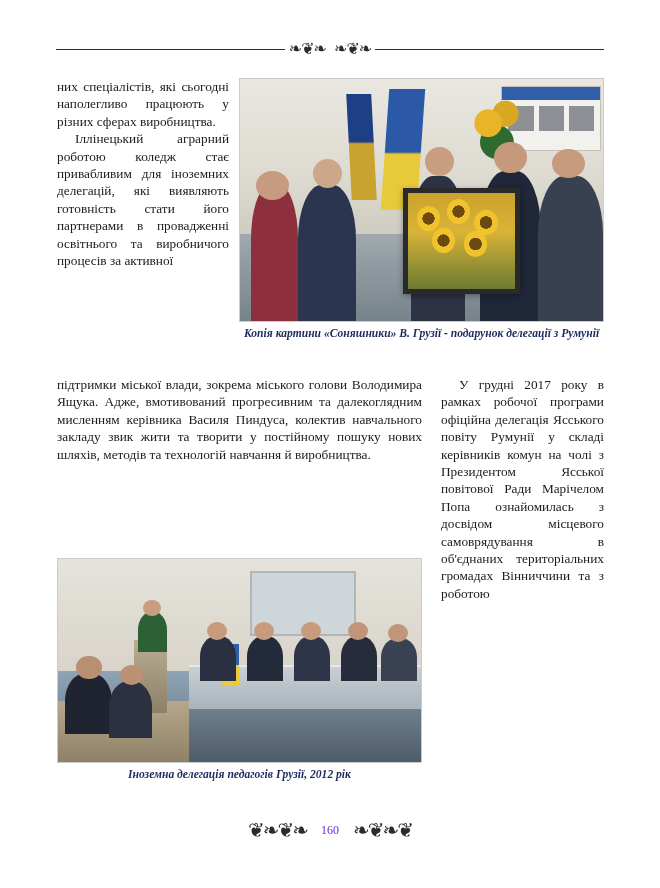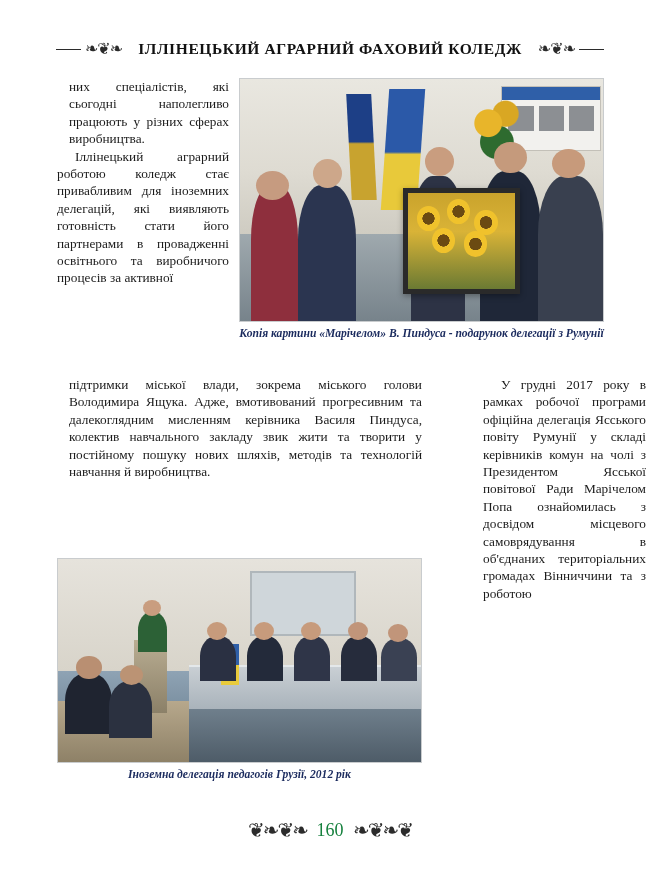--- a/index.html
+++ b/index.html
@@ -69,21 +69,20 @@
     position: absolute;
     left: 57px;
     top: 78px;
     width: 172px;
   }
   .col-right-top {
     position: absolute;
     left: 239px;
     top: 78px;
     width: 365px;
-    margin-left: 42px;
   }
   .full-left-block {
     position: absolute;
     left: 57px;
     top: 376px;
     width: 365px;
   }
   .col-right-lower2 {
     position: absolute;
     left: 441px;
@@ -95,21 +94,20 @@
     margin: 0;
     font-size: 13.3px;
     line-height: 17.4px;
     text-align: justify;
     text-justify: inter-word;
     text-indent: 18px;
     hyphens: manual;
   }
   p.body.noindent {
     text-indent: 0;
-    margin-left: 12px;
   }
   p.body + p.body {
     margin-top: 0;
   }
 
   
   .photo {
     position: relative;
     overflow: hidden;
     background: #7e8a93;
@@ -164,22 +162,22 @@
     gap: 8px;
   }
   .footer-orn {
     font-size: 20px;
     line-height: 1;
     color: #2b2b2b;
     letter-spacing: -2px;
   }
   .footer-page {
     font-family: "Liberation Serif", serif;
-    font-size: 18px;
-    color: #15803d;
+    font-size: 12px;
+    color: #6d28d9;
     min-width: 30px;
     text-align: center;
   }
 
   
   .p1-wall {
     position: absolute; left: 0; top: 0; width: 100%; height: 64%;
     background: linear-gradient(180deg, #e9e7e0 0%, #dedbd2 60%, #cfccc2 100%);
   }
   .p1-wall-lower {
@@ -266,21 +264,20 @@
   }
 </style>
 </head>
 <body>
 
 <div class="page">
 
   <div class="header">
     <div class="header-rule"></div>
     <span class="header-orn">❧❦❧</span>
-    <span class="header-title">ІЛЛІНЕЦЬКИЙ  АГРАРНИЙ  ФАХОВИЙ  КОЛЕДЖ</span>
     <span class="header-orn">❧❦❧</span>
   </div>
 
   <div class="col-left">
     <p class="body noindent">них спеціалістів, які сьогодні наполегливо працюють у різних сферах виробництва.</p>
     <p class="body">Іллінецький аграрний роботою коледж стає привабливим для іноземних делегацій, які виявляють готовність стати його партнерами в провадженні освітнього та виробничого процесів за активної</p>
   </div>
 
   <div class="photo photo-1">
     <div class="p1-wall"></div>
@@ -307,21 +304,21 @@
     <div class="p1-person" style="left:86%; top:29%; width:9%; height:12%; background:#c79a7b; border-radius:50%;"></div>
 
     <div class="p1-painting">
       <div class="p1-painting-sun" style="left:8%; top:14%;"></div>
       <div class="p1-painting-sun" style="left:36%; top:6%;"></div>
       <div class="p1-painting-sun" style="left:62%; top:18%;"></div>
       <div class="p1-painting-sun" style="left:22%; top:36%;"></div>
       <div class="p1-painting-sun" style="left:52%; top:40%;"></div>
     </div>
   </div>
-  <div class="caption caption-1">Копія картини «Марічелом» В. Пиндуса - подарунок делегації з Румунії</div>
+  <div class="caption caption-1">Копія картини «Соняшники» В. Грузії - подарунок делегації з Румунії</div>
 
   <div class="col-right-top" style="top:376px; left:441px; width:163px;">
     <p class="body">У грудні 2017 року в рамках робочої програми офіційна делегація Ясського повіту Румунії у складі керівників комун на чолі з Президентом Ясської повітової Ради Марічелом Попа ознайомилась з досвідом місцевого самоврядування в об'єднаних територіальних громадах Вінниччини та з роботою</p>
   </div>
 
   <div class="full-left-block">
     <p class="body noindent">підтримки міської влади, зокрема міського голови Володимира Ящука. Адже, вмотивований прогресивним та далекоглядним мисленням керівника Василя Пиндуса, колектив навчального закладу звик жити та творити у постійному пошуку нових шляхів, методів та технологій навчання й виробництва.</p>
   </div>
 
 

